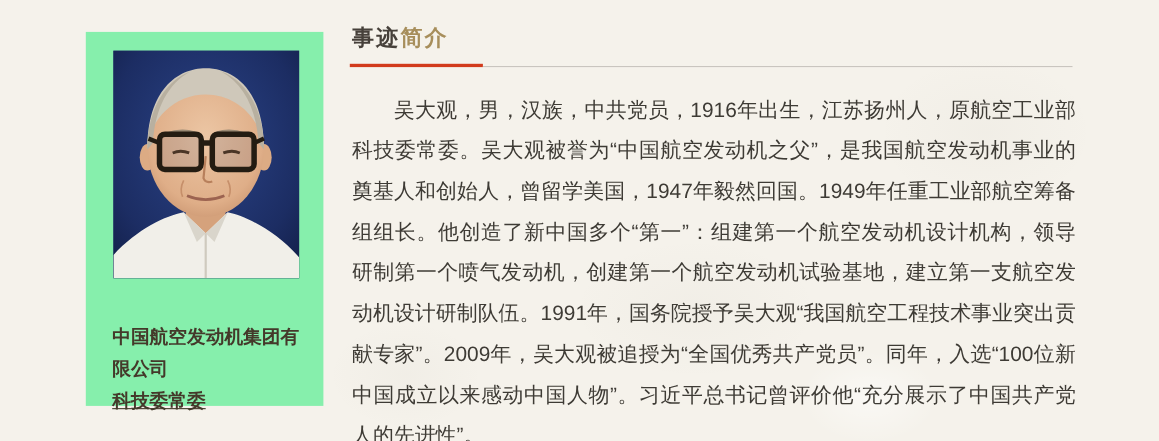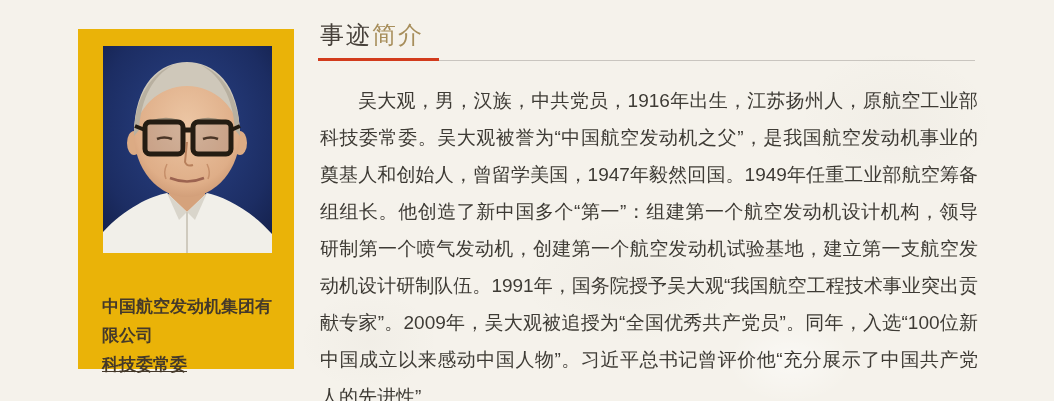--- a/index.html
+++ b/index.html
@@ -14,40 +14,40 @@
       radial-gradient(ellipse 100px 70px at 35% 85%, rgba(120,110,90,0.03), transparent 70%),
       radial-gradient(ellipse 90px 60px at 75% 90%, rgba(255,255,255,0.5), transparent 70%);
     position:relative;
     color:#3e3b35;
   }
 
   
   .profile-card {
     position:absolute; left:78px; top:29px;
     width:216px; height:340px;
-    background:#eab308;
+    background:#86efac;
   }
   .photo-frame {
     position:absolute; left:25px; top:17px;
     width:169px; height:207px;
     background:#1c2d63;
     overflow:hidden;
   }
   .photo-frame svg { display:block; width:100%; height:100%; }
   .card-caption {
     position:absolute; left:24px; top:263px; width:176px;
     font-size:17px; font-weight:bold; line-height:29px;
     color:#44392a;
   }
   .caption-role { margin-top:0;text-decoration:underline; }
 
   
   .section { position:absolute; left:320px; top:18px; width:658px; }
   .section-title {
-    font-size:24px; font-weight:normal; line-height:34px; letter-spacing:2px;
+    font-size:20px; font-weight:bold; line-height:34px; letter-spacing:2px;
   }
   .title-primary  { color:#46403a; }
   .title-secondary{ color:#a78e5b; }
   .title-rule { position:relative; margin-top:6px; height:3px; width:100%; }
   .rule-red  { position:absolute; left:-2px; top:0; width:121px; height:3px; background:#d23b1c; }
   .rule-gray { position:absolute; left:119px; bottom:0; right:3px; height:1px; background:#c9c5bf; }
 
   .section-body {
     margin-top:21px;
     font-size:19px; line-height:37px;

